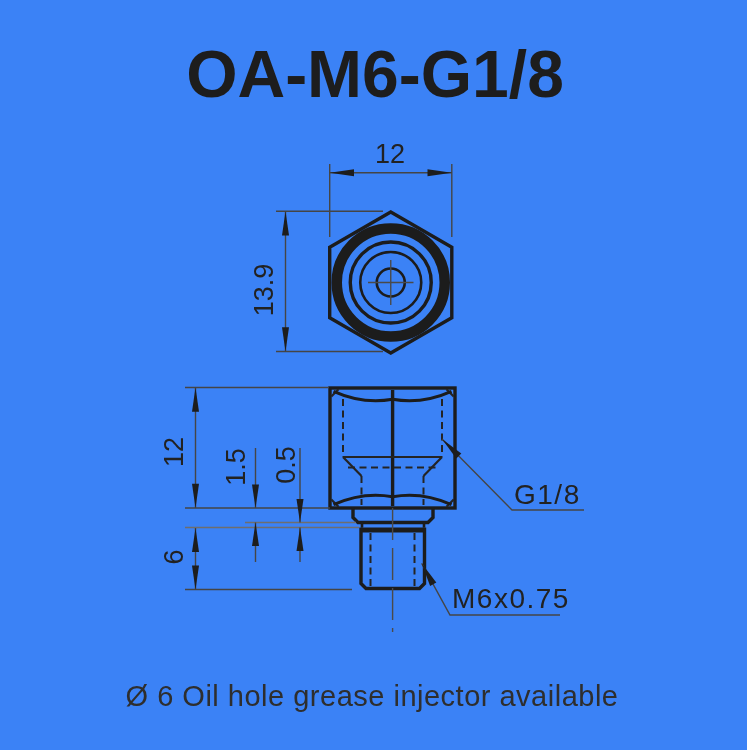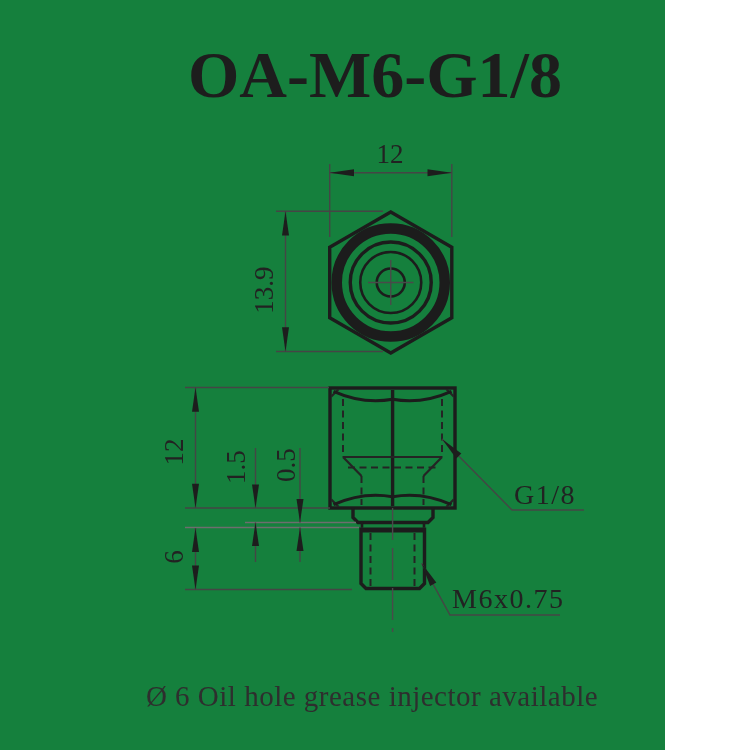--- a/index.html
+++ b/index.html
@@ -1,17 +1,17 @@
 <!DOCTYPE html>
 <html><head>
 <meta charset="utf-8">
 <style>
   html,body{margin:0;padding:0;background:#ffffff;}
-  .page{width:665px;height:750px;position:relative;background:#15803d;overflow:hidden;
-        font-family:Liberation Serif, serif;}
+  .page{width:747px;height:750px;position:relative;background:#3b82f6;overflow:hidden;
+        font-family:Liberation Sans, sans-serif;}
   svg{display:block;}
   text{fill:#1d1d1d;}
   .title-text{font-size:66px;font-weight:bold;letter-spacing:0px;}
   .note-text{font-size:29px;font-weight:normal;fill:#2e2e2e;letter-spacing:0.5px;}
   .dim-text{font-size:27px;fill:#222222;}
   .label-text{font-size:28px;fill:#222222;letter-spacing:1.5px;}
   .outline{stroke:#1c1c1c;stroke-width:3.4;fill:none;stroke-linejoin:miter;stroke-linecap:butt;}
   .outline-med{stroke:#1c1c1c;stroke-width:2.6;fill:none;}
   .hidden-line{stroke:#242424;stroke-width:2;fill:none;stroke-dasharray:7 4.5;}
   .solid-int{stroke:#242424;stroke-width:2.2;fill:none;}

